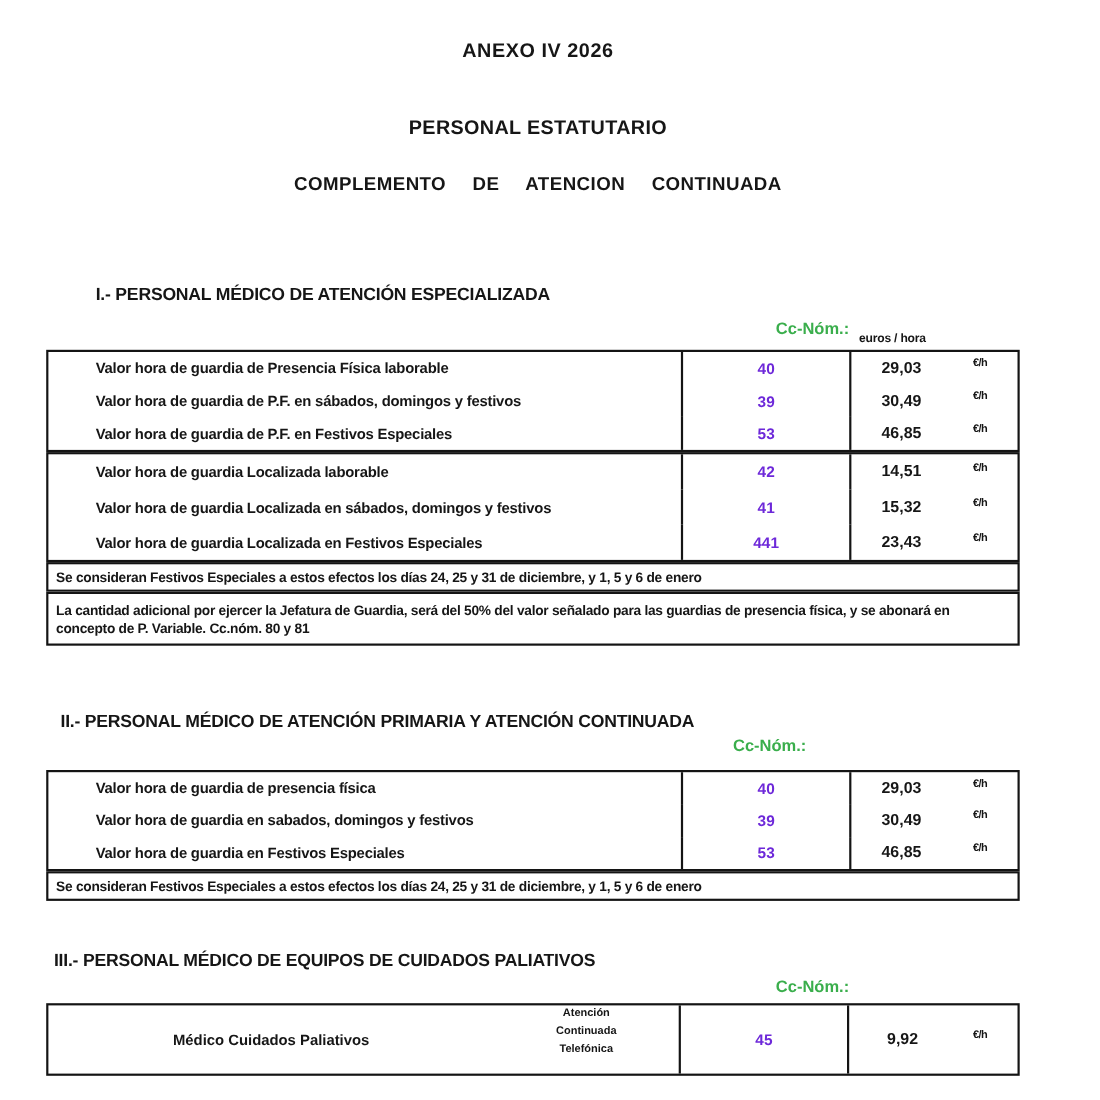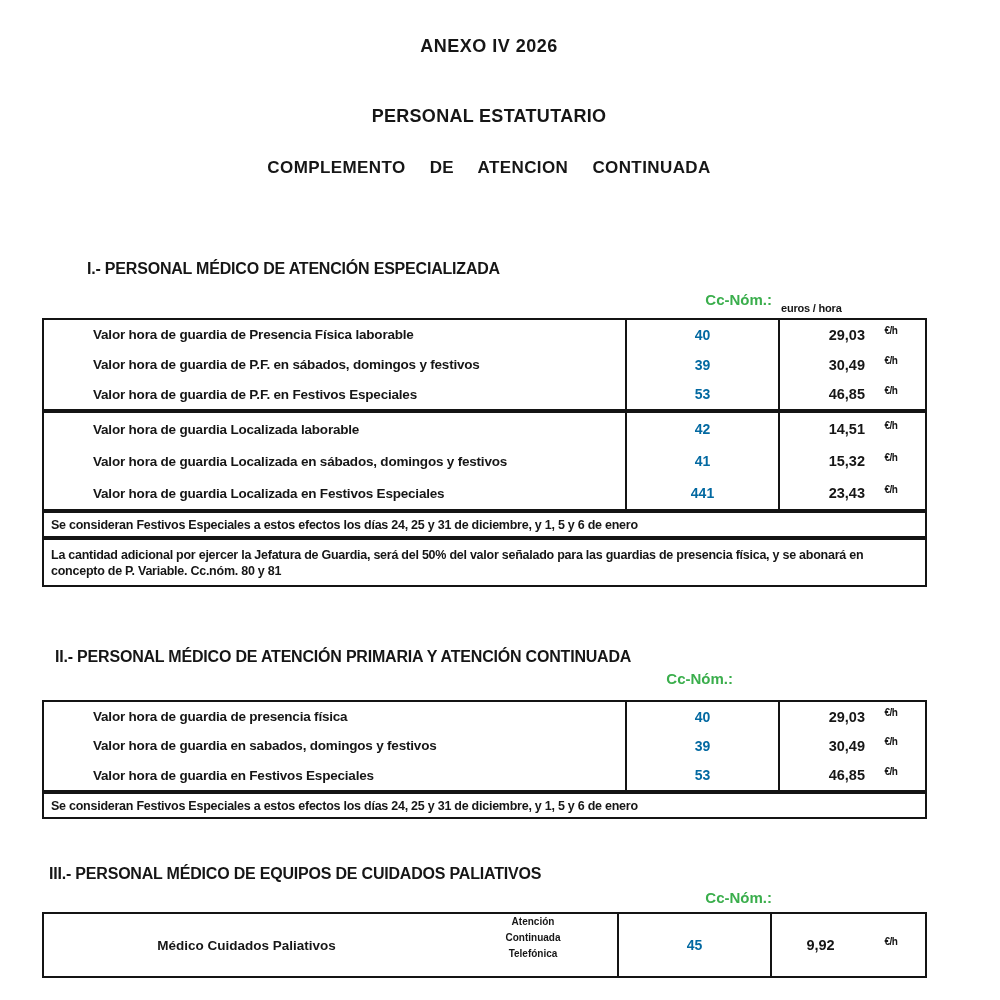--- a/index.html
+++ b/index.html
@@ -15,27 +15,27 @@
   .t2{top:106px;font-size:18px;letter-spacing:.3px;}
   .t3{top:158px;font-size:17px;word-spacing:19px;letter-spacing:.4px;}
   
   .sec-h{font-size:16px;letter-spacing:-0.2px;white-space:nowrap;}
   
   .ccnom{color:#3aae4c;font-size:15px;text-align:right;width:155px;}
   .euros{font-size:11px;letter-spacing:-0.2px;}
   
   .tbl{display:flex;flex-direction:column;}
   .blk{border:2px solid #141414;display:flex;flex-direction:column;box-sizing:border-box;background:#fff;}
-  .row{flex:1;display:grid;grid-template-columns:575px 155px 1fr;align-items:center;padding-left:6px;}
+  .row{flex:1;display:grid;grid-template-columns:575px 155px 1fr;align-items:center;}
   .cell{height:100%;display:flex;align-items:center;box-sizing:border-box;}
   .cell.label{padding-left:43px;font-size:13.5px;letter-spacing:-0.2px;}
   .cell.cc{border-left:2px solid #141414;border-right:2px solid #141414;justify-content:center;
-           color:#0369a1;font-size:14px;}
+           color:#6d28d9;font-size:14px;}
   .cell.val{padding-right:12px;}
-  .val .num{flex:1;text-align:right;margin-right:4px;font-size:14.5px;}
+  .val .num{flex:1;text-align:center;margin-right:4px;font-size:14.5px;}
   .val.center .num{text-align:center;margin-right:0;}
   .val .unit{width:44px;text-align:center;font-size:10px;position:relative;top:-4px;letter-spacing:-0.5px;}
   .note{border:2px solid #141414;display:flex;align-items:center;box-sizing:border-box;
         padding:2px 8px 2px 7px;font-size:12.5px;letter-spacing:-0.25px;line-height:16px;background:#fff;}
   
   .row3{flex:1;display:grid;grid-template-columns:405px 168px 155px 1fr;align-items:center;}
   .cell.main-label{justify-content:center;font-size:13.5px;padding-left:0;}
   .cell.sub-label{flex-direction:column;justify-content:flex-start;font-size:10px;line-height:16px;text-align:center;}
   .b1{height:93px;} .b2{height:100px;} .n1{height:27px;} .n2{height:49px;}
   .b3{height:92px;} .n3{height:27px;}

